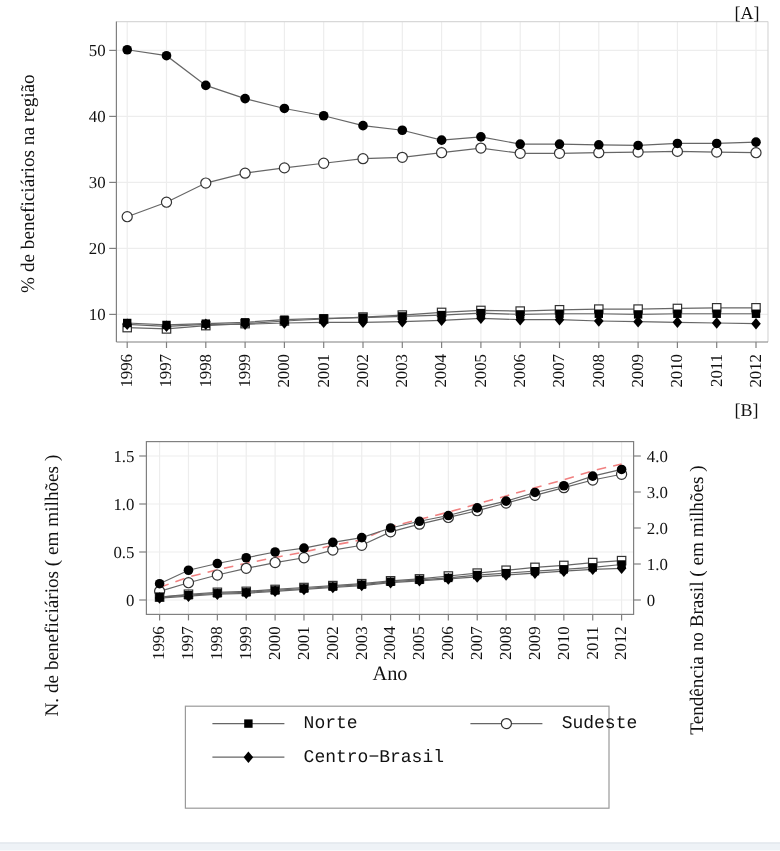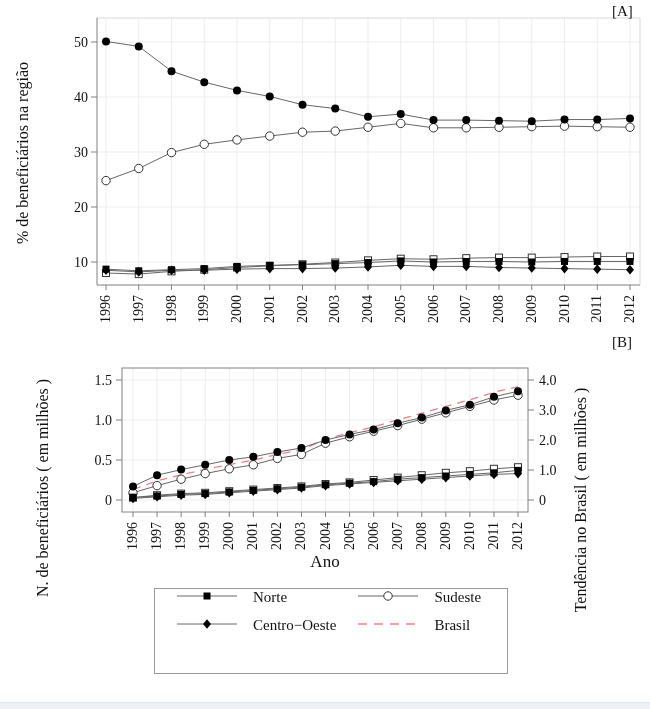--- a/index.html
+++ b/index.html
@@ -1,21 +1,21 @@
 <!DOCTYPE html>
 <html><head>
 <meta charset="utf-8">
 <style>
   html,body{margin:0;padding:0;background:#ffffff;}
   #figure{position:relative;width:650px;height:709px;background:#ffffff;overflow:hidden;
           font-family:"Liberation Serif","DejaVu Serif",serif;}
   #chart-svg{position:absolute;left:0;top:0;}
   #legend{position:absolute;left:154px;top:588px;width:352px;height:84px;border:1px solid #9a9a9a;
           background:#ffffff;display:grid;grid-template-columns:1fr 1fr;grid-auto-rows:28px;align-items:center;}
-  .lentry{display:flex;height:28px;}
+  .lentry{display:flex;align-items:center;height:28px;font-family:Liberation Mono, monospace;}
   .lline{margin-left:20px;flex:0 0 auto;}
   .llabel{margin-left:14px;font-size:15px;color:#111;white-space:nowrap;}
   #bottom-strip{position:absolute;left:0;bottom:0;width:650px;height:6px;background:#eef2f6;border-top:1px solid #dfe5ea;}
 </style>
 </head>
 <body>
 
 <div id="figure">
   <svg id="chart-svg" width="650" height="709">
       <line x1="106" y1="18" x2="106" y2="285" stroke="#ededed" stroke-width="1"></line>
@@ -363,23 +363,17 @@
           <line x1="2" y1="7" x2="62" y2="7" stroke="#666666" stroke-width="1"></line>
           <circle cx="32" cy="7" r="4.2" fill="#fff" stroke="#333333" stroke-width="1"></circle>
         </svg>
         <span class="llabel">Sudeste</span>
       </div>
       <div class="lentry">
         <svg width="64" height="14" class="lline">
           <line x1="2" y1="7" x2="62" y2="7" stroke="#666666" stroke-width="1"></line>
           <polygon points="32,2.2 36,7 32,11.8 28,7" fill="#000000"></polygon>
         </svg>
-        <span class="llabel">Centro−Oeste</span>
-      </div>
-      <div class="lentry">
-        <svg width="64" height="14" class="lline">
-          <line x1="2" y1="7" x2="62" y2="7" stroke="#f08080" stroke-width="1.4" stroke-dasharray="9 7"></line>
-        </svg>
-        <span class="llabel">Brasil</span>
+        <span class="llabel">Centro−Brasil</span>
       </div>
     </div>
   <div id="bottom-strip"></div>
 </div>
 
 </body></html>

